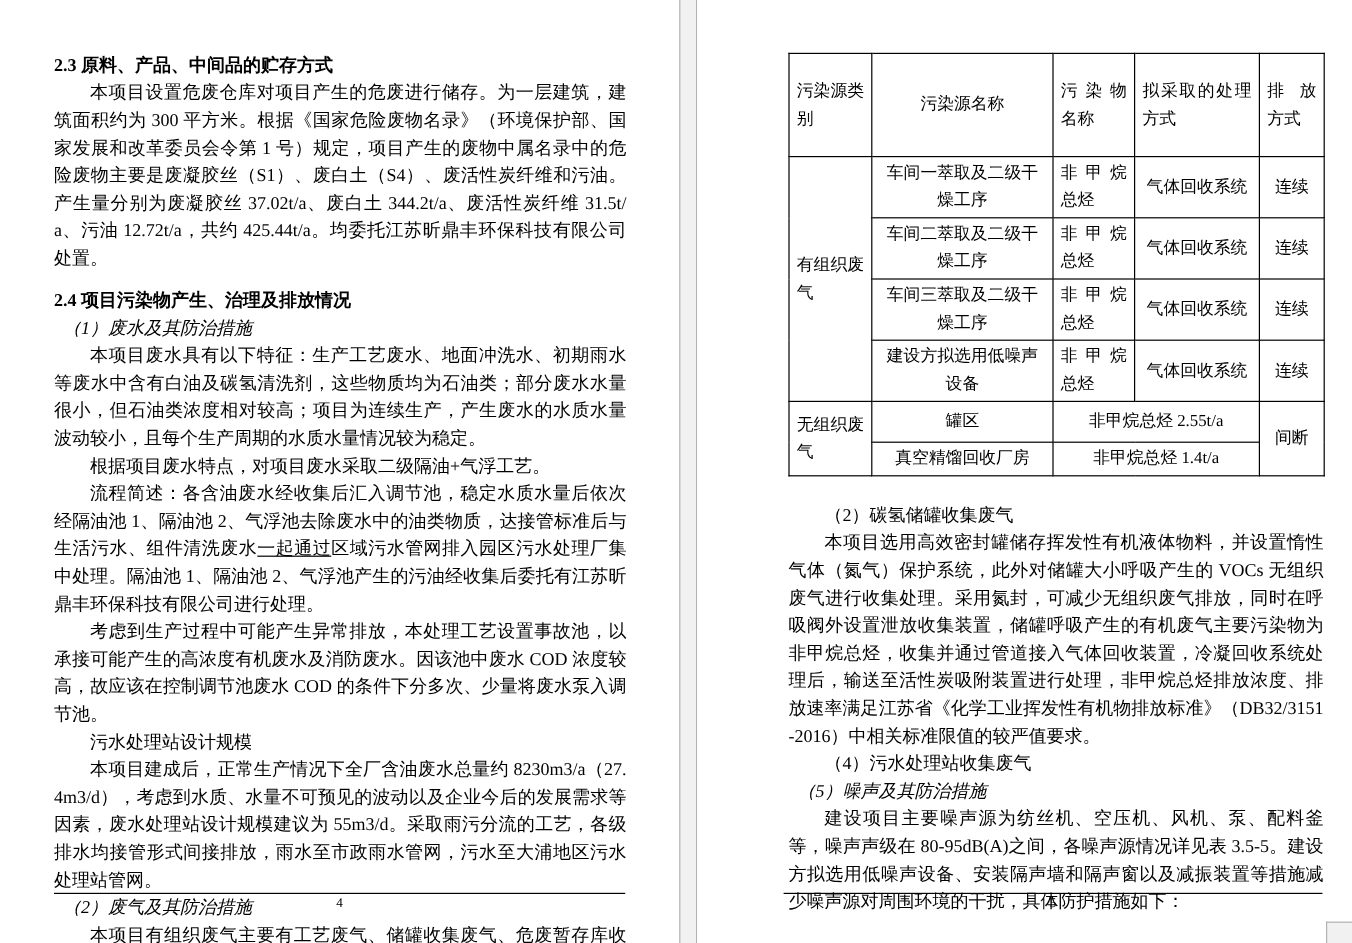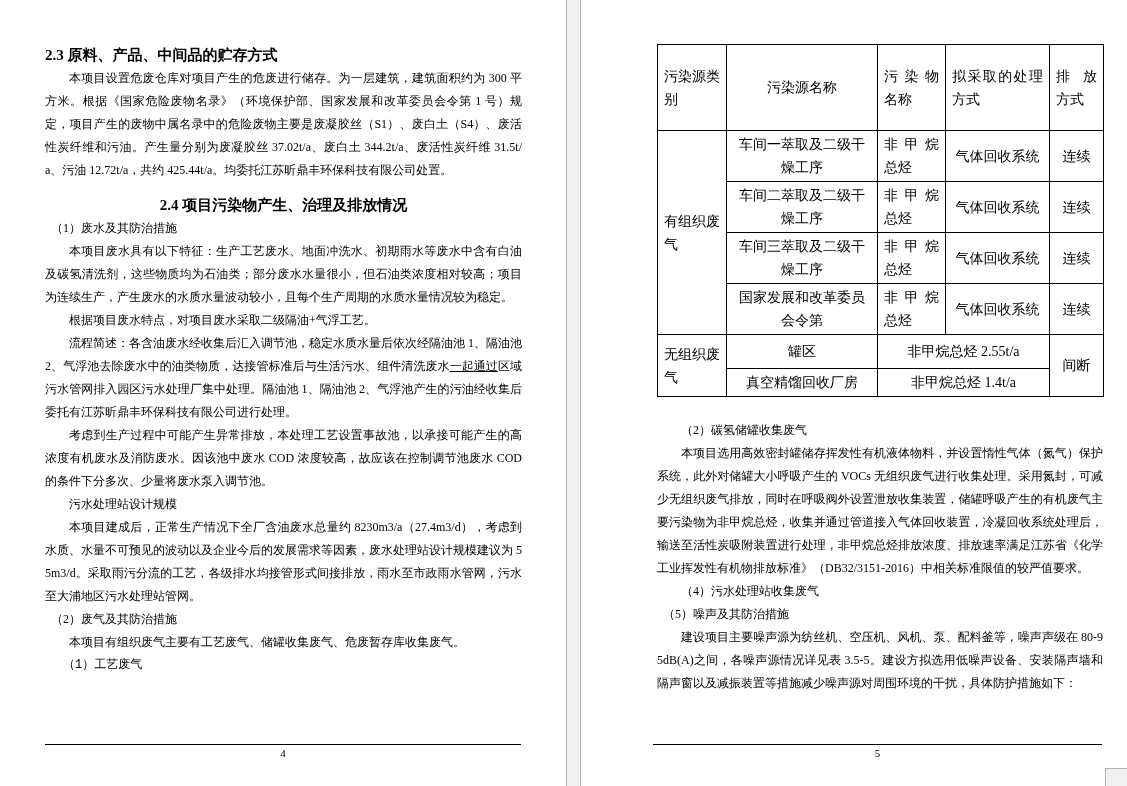--- a/index.html
+++ b/index.html
@@ -21,26 +21,26 @@
   }
   .corner-patch {
     position:absolute; left:1105px; top:768px; width:22px; height:18px;
     background:#f1f1f1; box-sizing:border-box;
     border-left:1px solid #b3b3b3; border-top:1px solid #b3b3b3;
   }
 
   .page-left  .content { padding:44px 44px 0 45px; }
   .page-right .content { padding:44px 24px 0 76px; }
 
-  p { margin:0; font-size:12px; line-height:23px; text-align:justify; text-justify:inter-character; word-break:break-all; }
+  p { margin:0; font-size:15px; line-height:23px; text-align:justify; text-justify:inter-character; word-break:break-all; }
   p.indent   { text-indent:2em; }
-  p.indent-h { text-indent:0.5em; }
+  p.indent-h { text-indent:0.5em;font-style:italic; }
   p.indent-m { text-indent:1.5em;font-family:Liberation Mono, monospace; }
   h2 { margin:0; font-size:15px; line-height:23px; font-weight:bold; text-align:left; }
-  h2.spaced { margin-top:12px;text-align:center; }
+  h2.spaced { margin-top:12px; }
   .u { text-decoration:underline; }
 
   table.pollution {
     border-collapse:collapse; table-layout:fixed; width:446px;
     font-size:14px;
     padding-left:33px;
   }
   table.pollution td, table.pollution th {
     border:1px solid #000; padding:2px 6px; line-height:23px;
     font-weight:normal; vertical-align:middle; box-sizing:border-box;
@@ -124,21 +124,21 @@
           <td class="c">气体回收系统</td>
           <td class="c">连续</td>
         </tr>
         <tr class="r-std">
           <td class="c">车间三萃取及二级干燥工序</td>
           <td class="j">非甲烷总烃</td>
           <td class="c">气体回收系统</td>
           <td class="c">连续</td>
         </tr>
         <tr class="r-std">
-          <td class="c">国家发展和改革委员会令第</td>
+          <td class="c">建设方拟选用低噪声设备</td>
           <td class="j">非甲烷总烃</td>
           <td class="c">气体回收系统</td>
           <td class="c">连续</td>
         </tr>
         <tr class="r-tank">
           <td class="l" rowspan="2">无组织废气</td>
           <td class="c">罐区</td>
           <td class="c" colspan="2">非甲烷总烃 2.55t/a</td>
           <td class="c" rowspan="2">间断</td>
         </tr>

